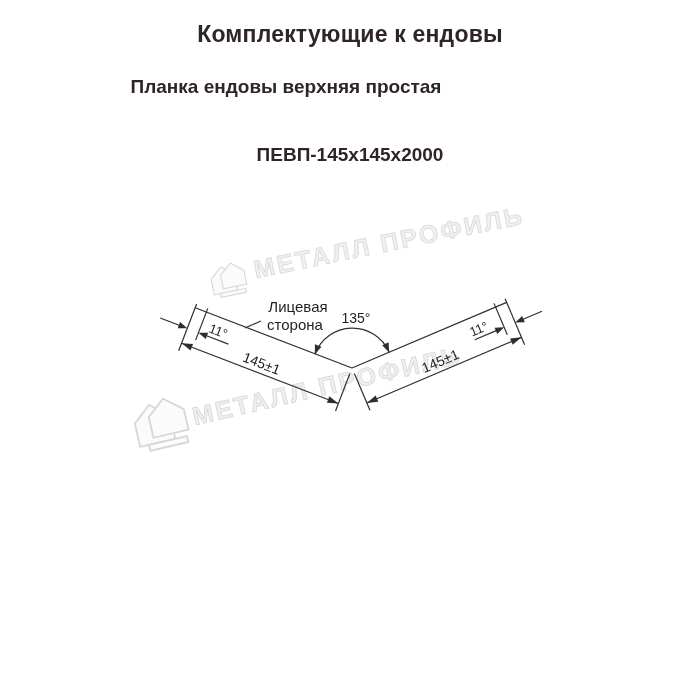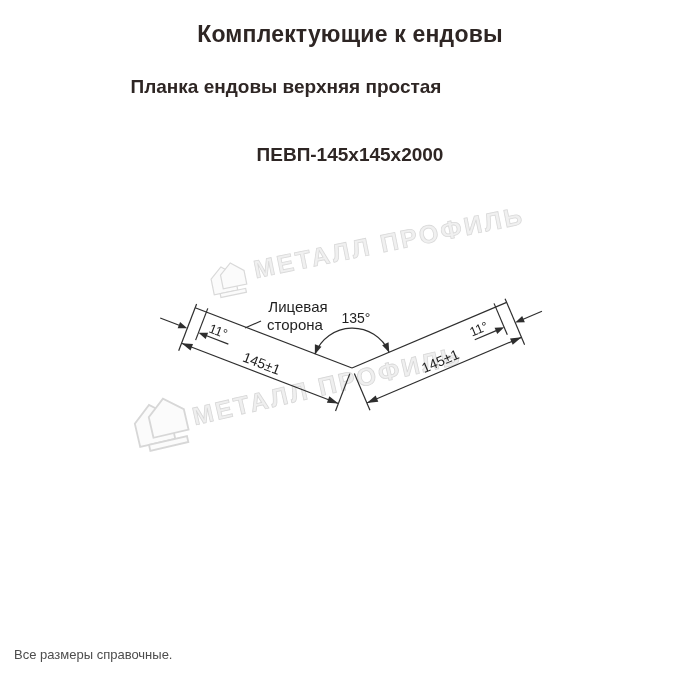--- a/index.html
+++ b/index.html
@@ -104,14 +104,13 @@
 
   <path class="dline" d="M 315,354 A 40,40 0 0 1 389,352" marker-start="url(#arrA)" marker-end="url(#arrA)"></path>
   <text class="dtext" x="356" y="323" font-size="14" text-anchor="middle" style="paint-order:stroke;stroke:#ffffff;stroke-width:4;">135°</text>
 
   <line class="dline" x1="261" y1="321" x2="245" y2="328"></line>
   <text class="dtext" x="298" y="312" font-size="15" text-anchor="middle" style="paint-order:stroke;stroke:#ffffff;stroke-width:4;">Лицевая</text>
   <text class="dtext" x="295" y="330" font-size="15" text-anchor="middle" style="paint-order:stroke;stroke:#ffffff;stroke-width:4;">сторона</text>
 </svg>
 
 <div class="footer">
-  <div>Все размеры справочные.</div>
 </div>
 
 </body></html>

